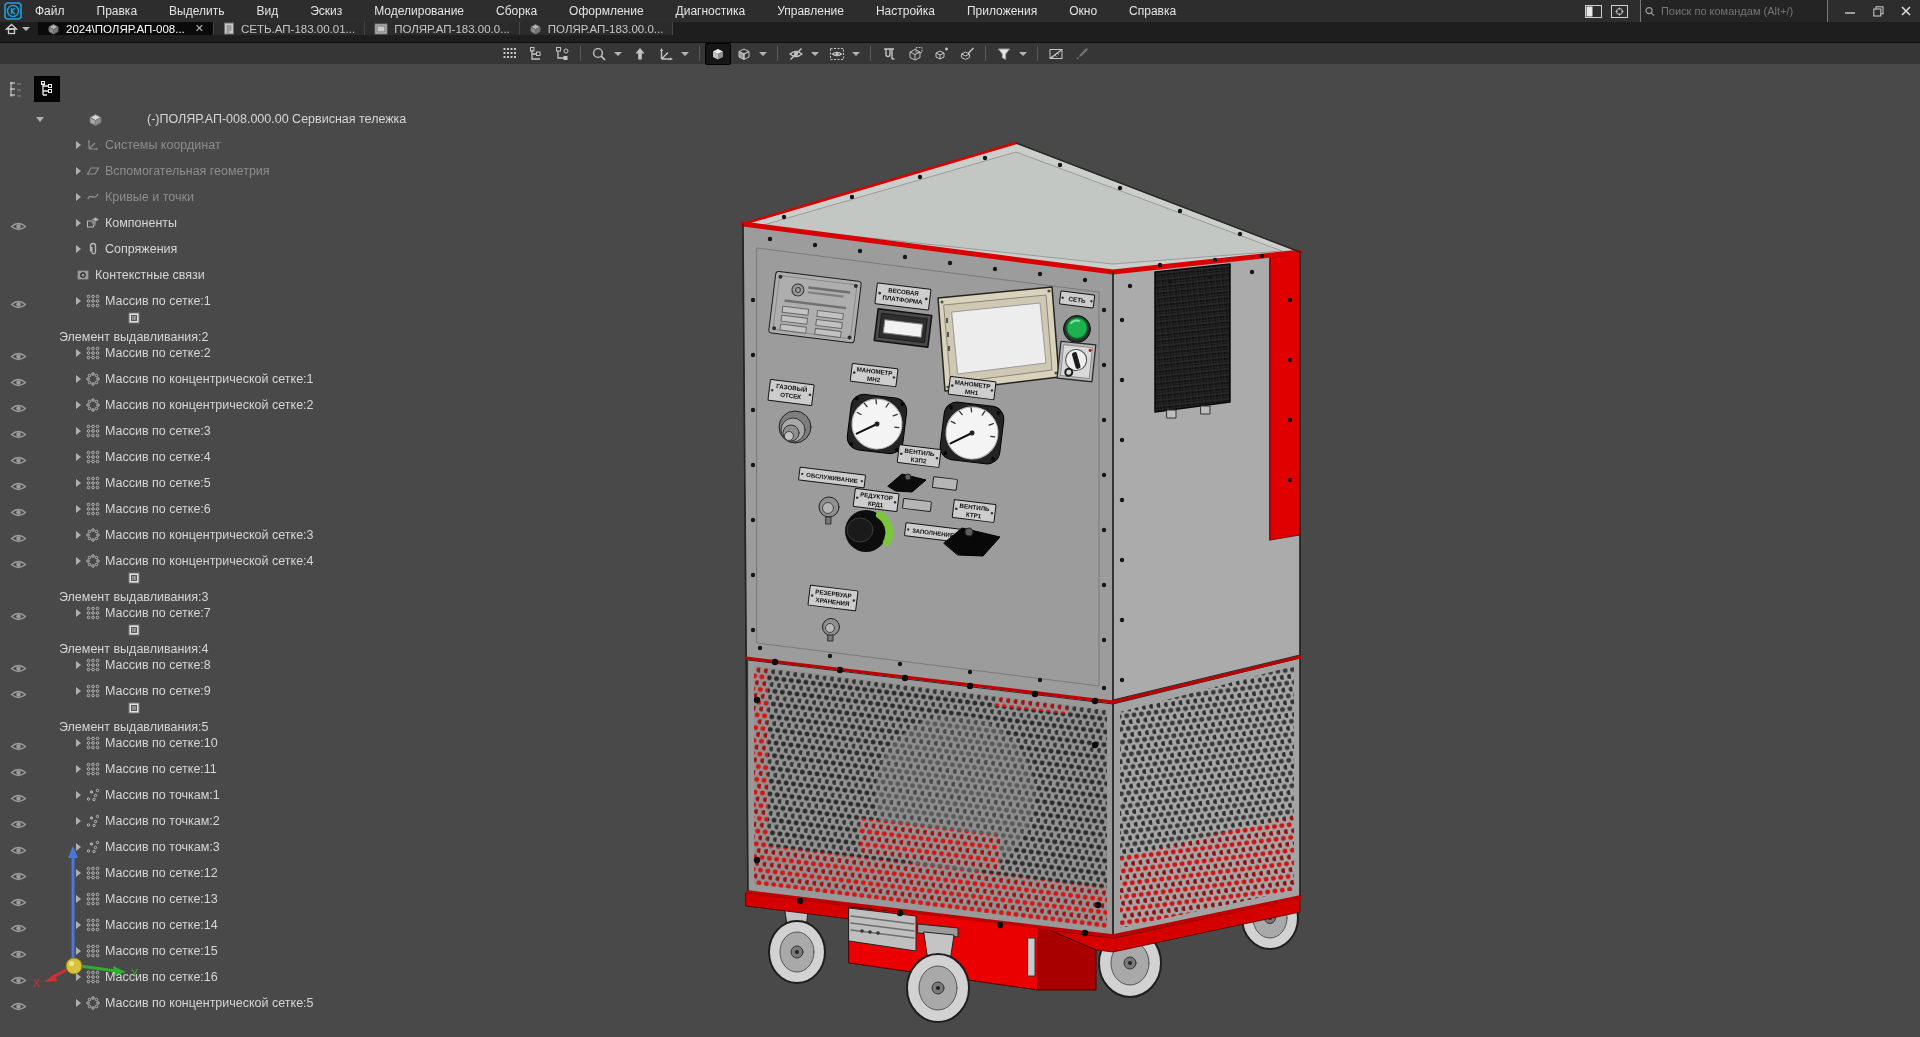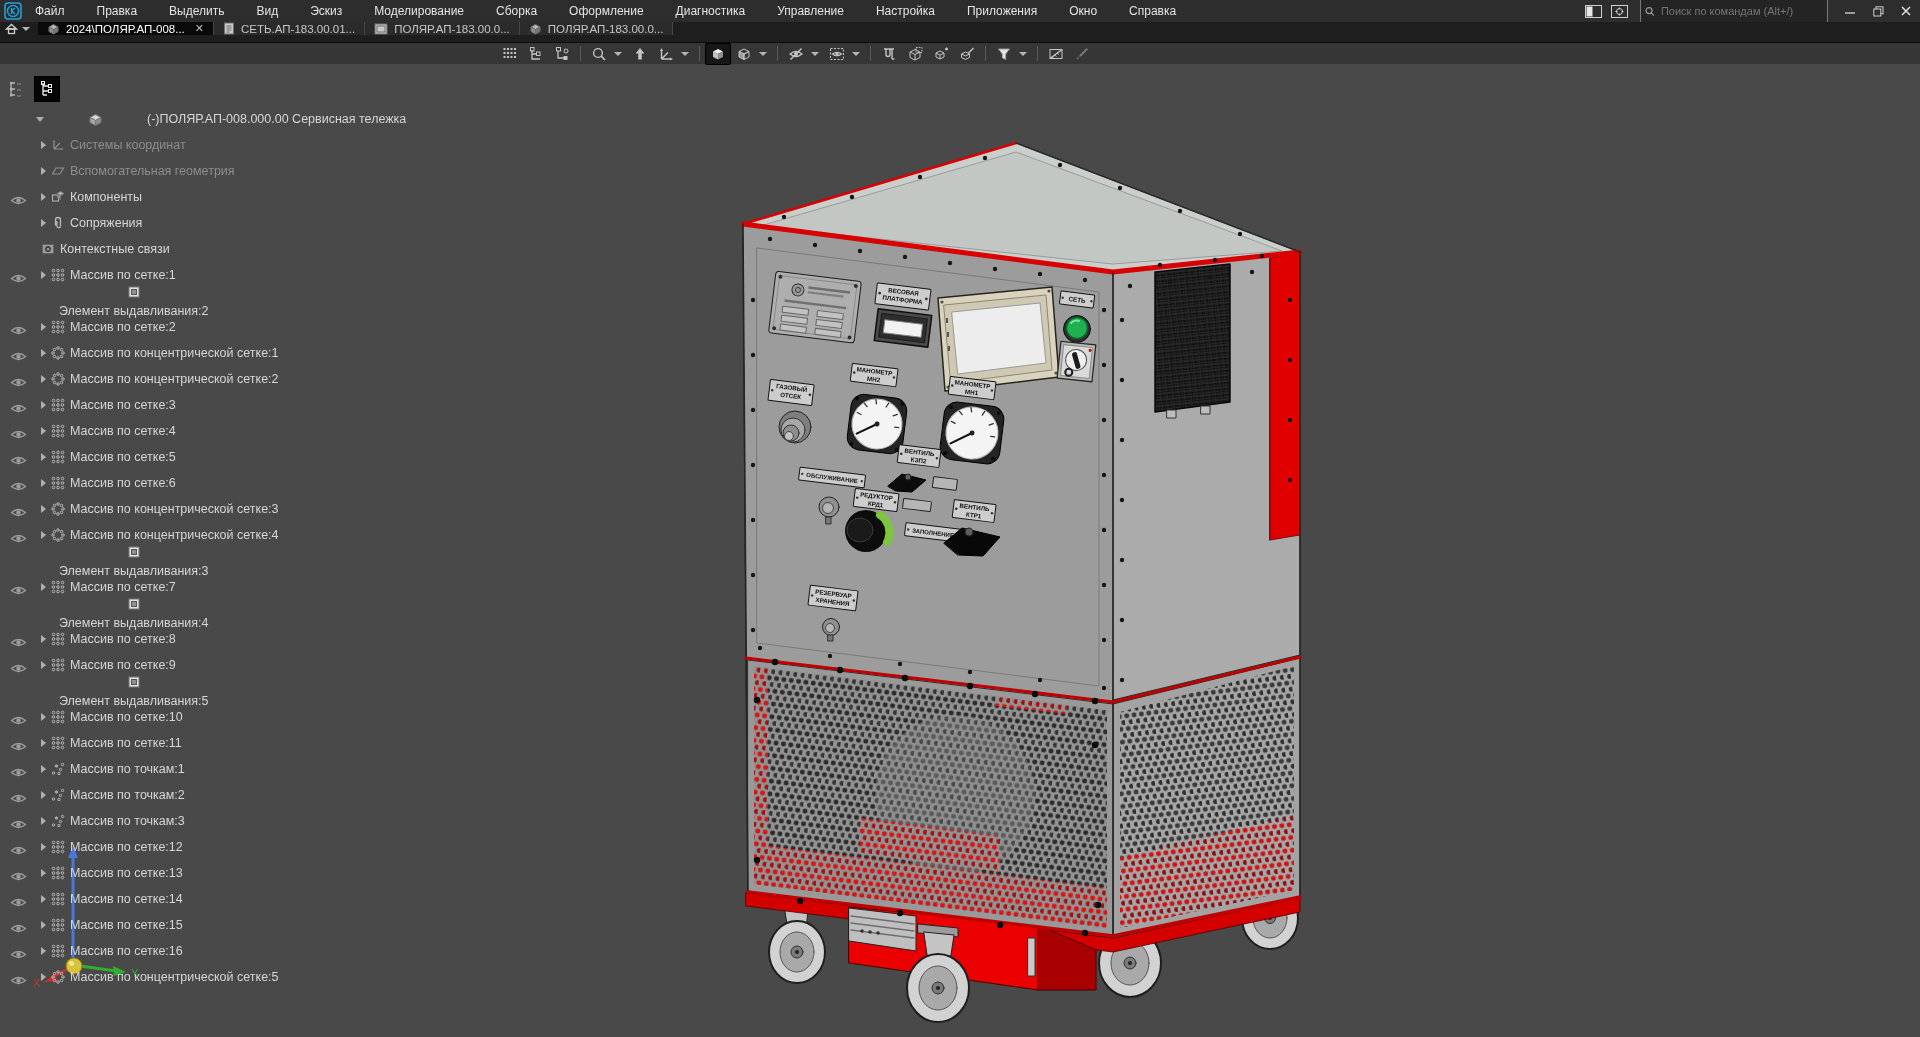--- a/index.html
+++ b/index.html
@@ -30,21 +30,21 @@
   
   .tree{position:absolute;top:64px;left:0;width:430px;z-index:20;}
   .tree-tools{display:flex;gap:7px;margin:13px 0 0 4px;}
   .ttool{width:24px;height:24px;display:flex;align-items:center;justify-content:center;}
   .ttool.active{background:#060606;box-shadow:0 0 0 1px #000;}
   .tree-rows{margin-top:5px;}
   .trow{height:26px;display:flex;align-items:center;position:relative;}
   .trow .eye{position:absolute;left:10px;top:8px;}
   .trow .body{display:flex;align-items:center;gap:5px;}
   .trow .body.lvl0{margin-left:36px;gap:44px;}
-  .trow .body.lvl1{margin-left:41px;}
+  .trow .body.lvl1{margin-left:76px;}
   .trow .body.lvl1e{margin-left:59px;flex-direction:column;}
   .arr{width:0;height:0;border-left:5px solid #b0b0b0;border-top:4px solid transparent;border-bottom:4px solid transparent;flex:0 0 auto;}
   .arr.down{border-left:4.5px solid transparent;border-right:4.5px solid transparent;border-top:5px solid #b0b0b0;border-bottom:none;}
   .tlabel{font-size:12.5px;color:#d6d6d6;white-space:nowrap;}
   .trow.dim .tlabel{color:#8d8d8d;}
   .trow.dim svg{opacity:.62;}
   .ticon{flex:0 0 auto;display:flex;}
   
   #scene{position:absolute;top:0;left:0;z-index:10;}
   text.plate{font-family:"Liberation Sans",sans-serif;font-weight:bold;fill:#0d0d0d;text-anchor:middle;}
@@ -782,20 +782,31 @@
         <div class="body lvl1">
           <span class="arr"></span>
           <span class="ticon">
             <svg width="14" height="14" viewBox="0 0 14 14">
               <polygon points="1.5,10 5,4 12.5,4 9,10" fill="none" stroke="#b9b9b9" stroke-width="1.2"></polygon>
             </svg>
           </span>
           <span class="tlabel">Вспомогательная геометрия</span>
         </div>
       </div>
+      <div class="trow dim">
+        <div class="body lvl1">
+          <span class="arr"></span>
+          <span class="ticon">
+            <svg width="14" height="14" viewBox="0 0 14 14">
+              <path d="M2,9 C4,2 8,12 12,4" fill="none" stroke="#b9b9b9" stroke-width="1.4"></path>
+            </svg>
+          </span>
+          <span class="tlabel">Кривые и точки</span>
+        </div>
+      </div>
       <div class="trow">
         <span class="eye"><svg width="17" height="11" viewBox="0 0 17 11">
             <path d="M1.5,5.5 Q8.5,-0.5 15.5,5.5 Q8.5,11.5 1.5,5.5 Z" fill="none" stroke="#9c9c9c" stroke-width="1.3"></path>
             <circle cx="8.5" cy="5.5" r="2.2" fill="#9c9c9c"></circle>
           </svg></span>
         <div class="body lvl1">
           <span class="arr"></span>
           <span class="ticon">
             <svg width="14" height="14" viewBox="0 0 14 14">
               <rect x="1.5" y="5" width="6" height="6" fill="none" stroke="#b9b9b9"></rect>

